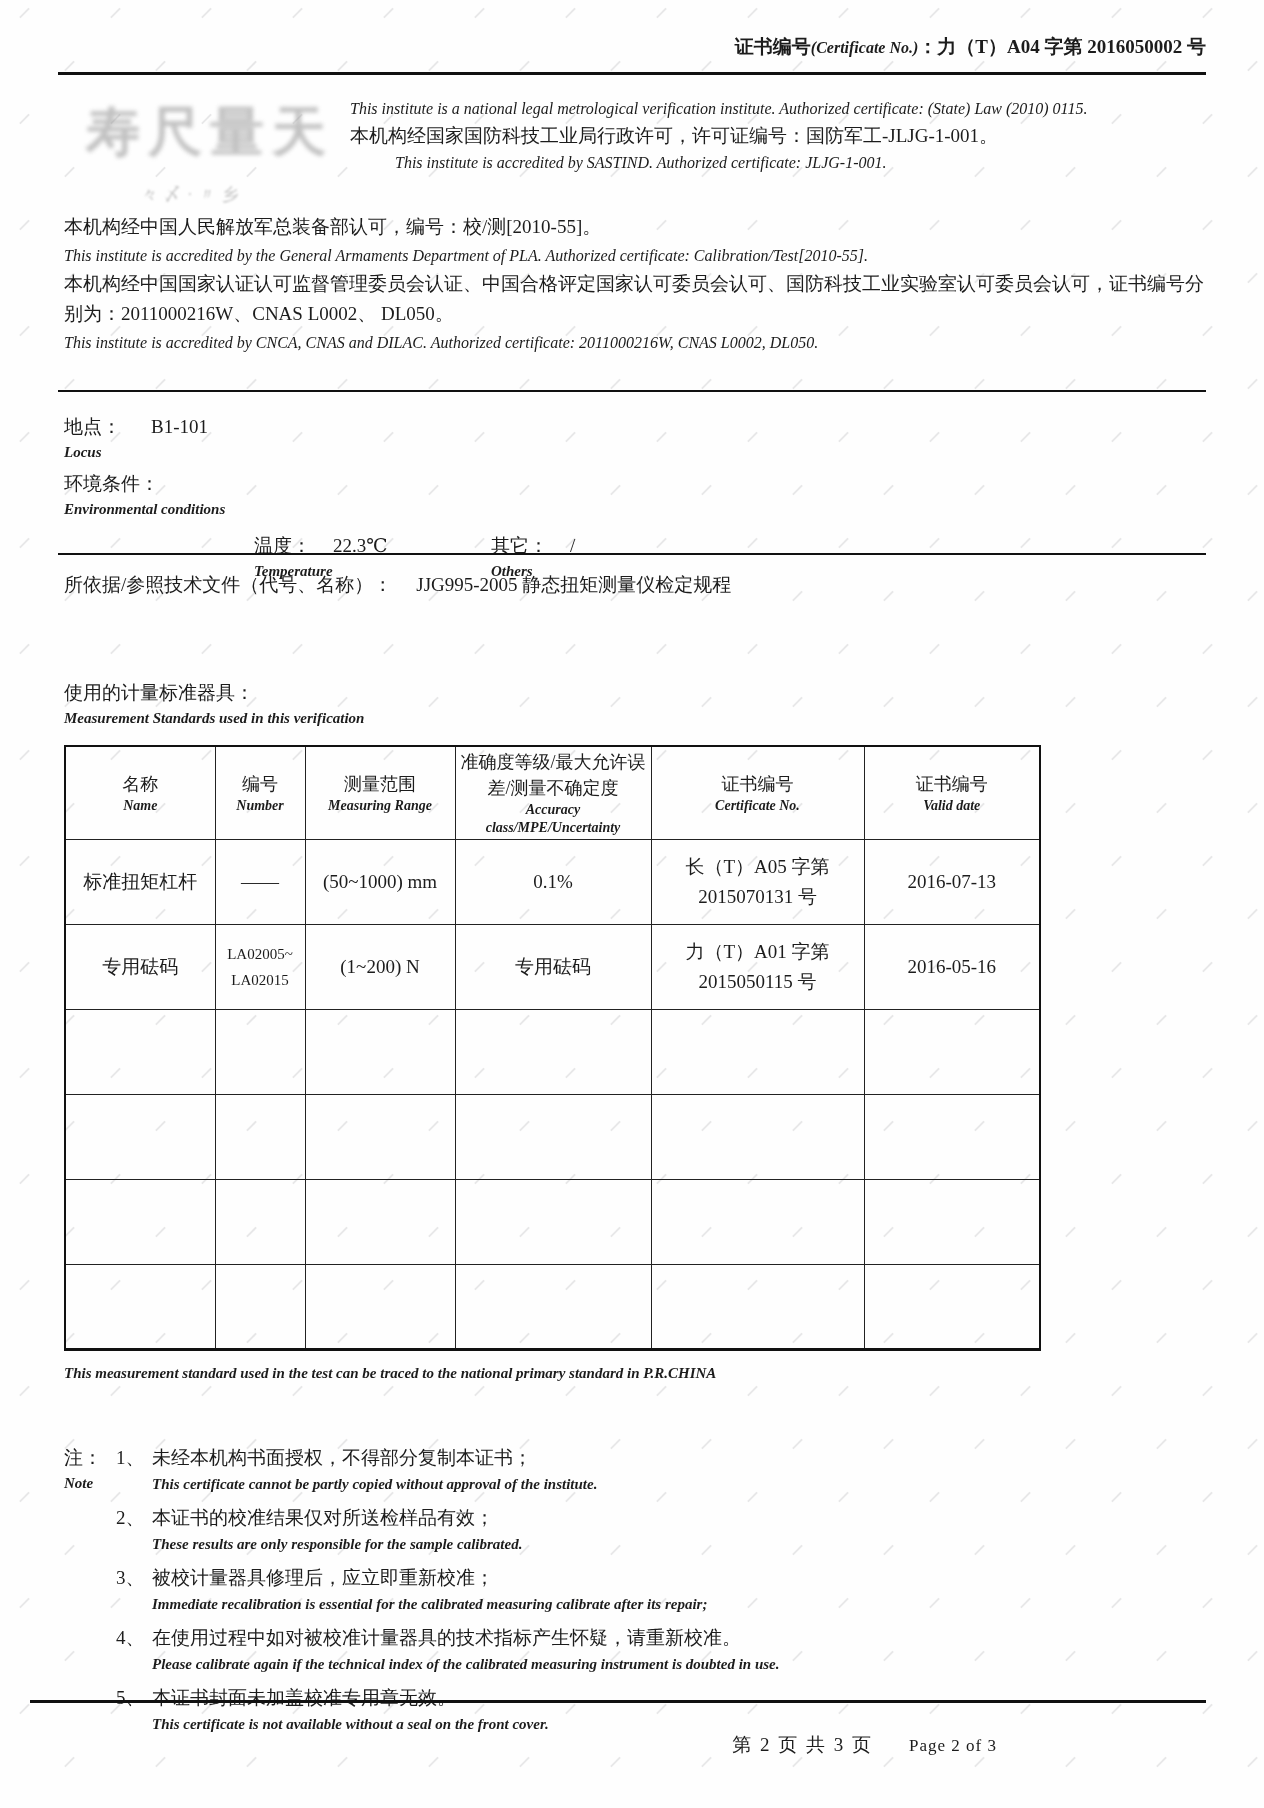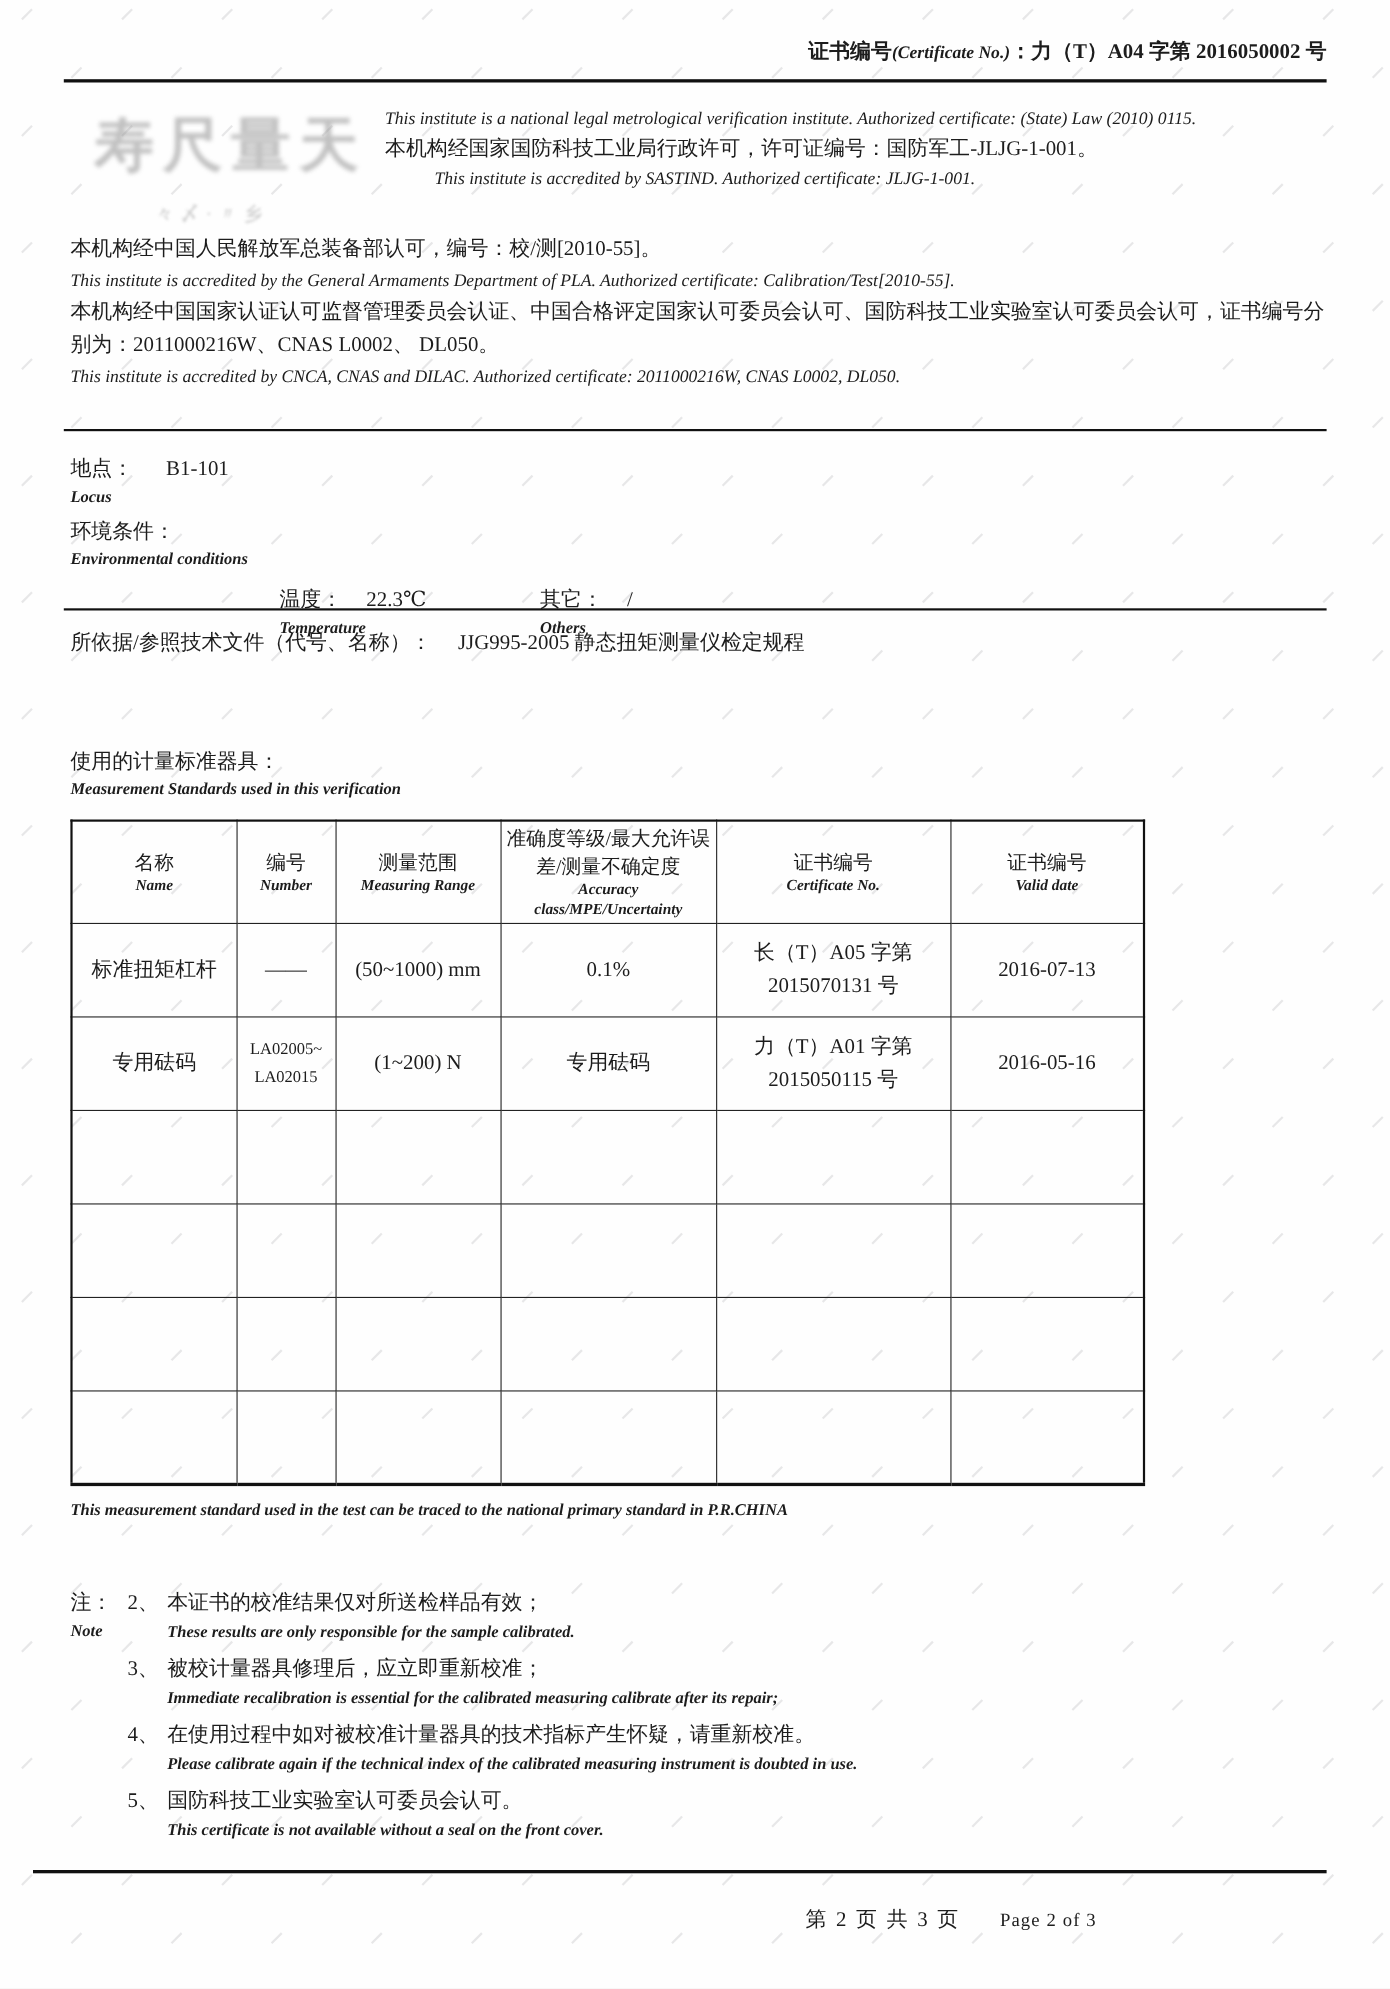--- a/index.html
+++ b/index.html
@@ -714,33 +714,37 @@
     <div class="en-b">This measurement standard used in the test can be traced to the national primary standard in P.R.CHINA</div>
   </div>
 
   <div class="abs notes">
     <div class="notes-label">
       <div class="zh">注：</div>
       <div class="en-b">Note</div>
     </div>
     <div class="notes-items">
       <div class="note-item">
+        <div class="note-zh"><span class="note-num">1、</span><span>未经本机构书面授权，不得部分复制本证书；</span></div>
+        <div class="note-en">This certificate cannot be partly copied without approval of the institute.</div>
+      </div>
+      <div class="note-item">
         <div class="note-zh"><span class="note-num">2、</span><span>本证书的校准结果仅对所送检样品有效；</span></div>
         <div class="note-en">These results are only responsible for the sample calibrated.</div>
       </div>
       <div class="note-item">
         <div class="note-zh"><span class="note-num">3、</span><span>被校计量器具修理后，应立即重新校准；</span></div>
         <div class="note-en">Immediate recalibration is essential for the calibrated measuring calibrate after its repair;</div>
       </div>
       <div class="note-item">
         <div class="note-zh"><span class="note-num">4、</span><span>在使用过程中如对被校准计量器具的技术指标产生怀疑，请重新校准。</span></div>
         <div class="note-en">Please calibrate again if the technical index of the calibrated measuring instrument is doubted in use.</div>
       </div>
       <div class="note-item">
-        <div class="note-zh"><span class="note-num">5、</span><span>国防科技工业实验室认可委员会认可。</span></div>
+        <div class="note-zh"><span class="note-num">5、</span><span>本证书封面未加盖校准专用章无效。</span></div>
         <div class="note-en">This certificate is not available without a seal on the front cover.</div>
       </div>
     </div>
   </div>
 
   <div class="rule rule4"></div>
   <div class="abs page-num">
     <span class="zh-num">第 2 页 共 3 页</span>
     <span class="en-num">Page 2 of 3</span>
   </div>

